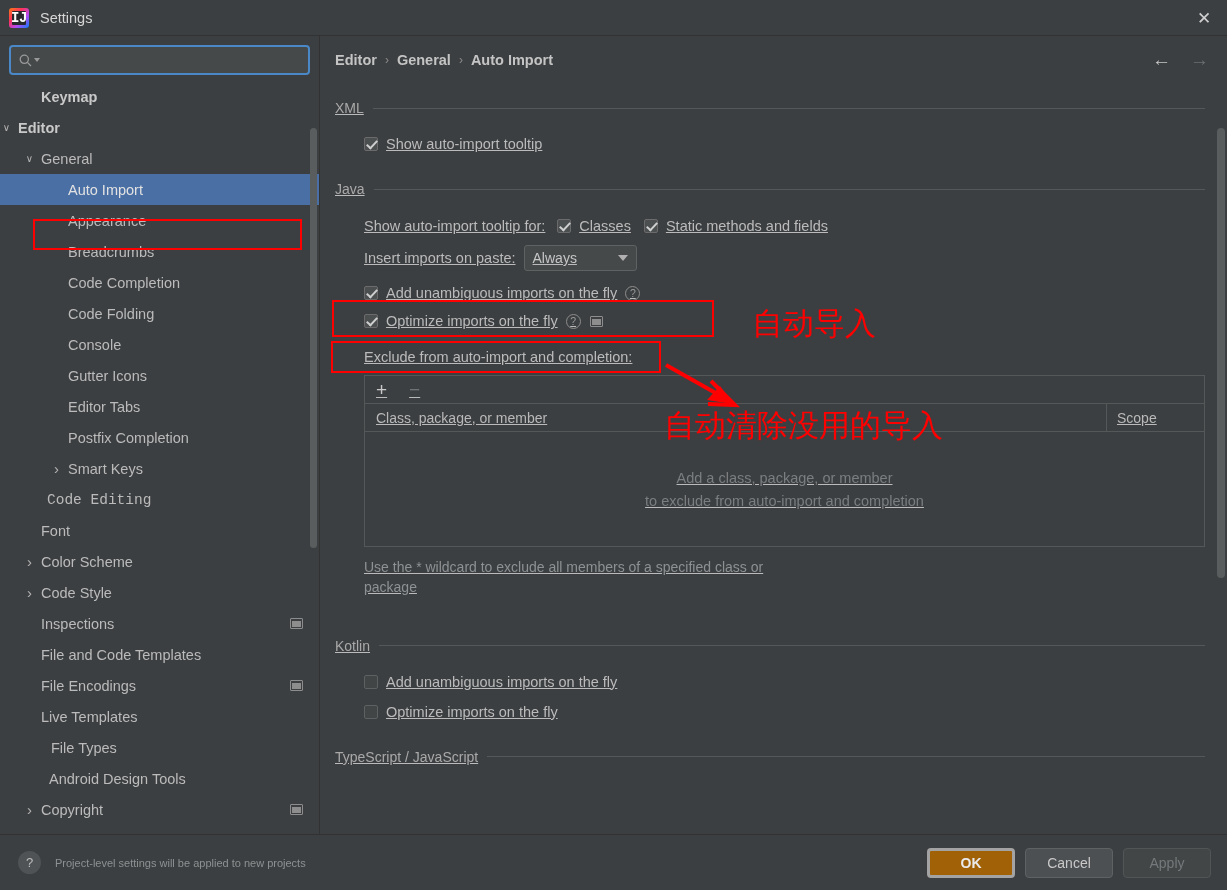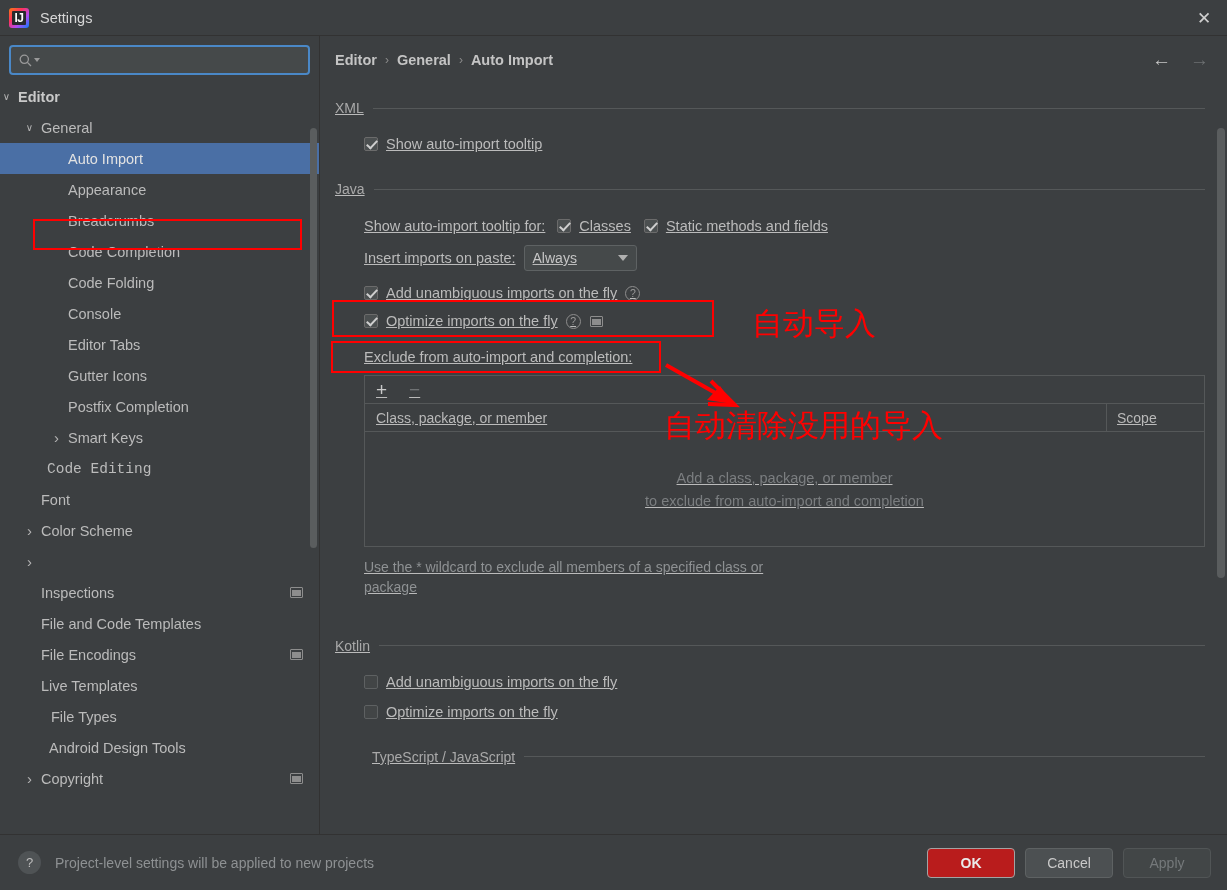--- a/index.html
+++ b/index.html
@@ -31,27 +31,27 @@
     overflow: hidden;
     flex: 0 0 auto;
     background: linear-gradient(135deg,#f97a12 0%,#fe315d 35%,#b24bf3 65%,#087cfa 100%);
   }
   #app-logo .inner {
     position: absolute;
     left: 3px; top: 3px; right: 3px; bottom: 3px;
     background: #27282c;
     border-radius: 1px;
     color: #ffffff;
-    font-size: 12px;
+    font-size: 14px;
     font-weight: bold;
     display: flex;
     align-items: center;
     justify-content: center;
     letter-spacing: -0.5px;
-    font-family: Liberation Sans, sans-serif;
+    font-family: Liberation Mono, monospace;
   }
   #title-text {
     margin-left: 11px;
     font-size: 14.5px;
     color: #d6d6d6;
   }
   #close-btn {
     position: absolute;
     right: 0; top: 0;
     width: 46px; height: 36px;
@@ -333,40 +333,40 @@
     border-radius: 50%;
     background: #4f5355;
     color: #bdbdbd;
     font-size: 13px;
     display: flex; align-items: center; justify-content: center;
     flex: 0 0 23px;
     cursor: pointer;
   }
   #footer-note {
     margin-left: 14px;
-    font-size: 14px;
+    font-size: 11px;
     color: #8e9193;
     flex: 1 1 auto;
   }
   .dlg-btn {
     height: 30px;
     min-width: 88px;
     border-radius: 4px;
     font-size: 14px;
     display: flex; align-items: center; justify-content: center;
     margin-left: 10px;
     cursor: pointer;
     border: 1px solid #5e6263;
     background: #4c5052;
     color: #c9c9c9;
     font-weight: normal;
   }
   .dlg-btn.primary {
-    background: #b91c1c;
-    border: 1px solid #a3a3a3;
+    background: #a16207;
+    border: 3px solid #a3a3a3;
     color: #eaeaea;
     font-weight: bold;
   }
   .dlg-btn.disabled { color: #75797b; background: #424647; border-color: #515556; }
 
   
   #content-scroll {
     position: absolute;
     right: 2px; top: 92px;
     width: 8px; height: 450px;
@@ -406,20 +406,25 @@
             <line x1="8.4" y1="8.4" x2="12" y2="12" stroke="#9a9a9a" stroke-width="1.3"></line>
           </svg>
         </span>
         <span id="search-caret"></span>
         <input id="search-input" type="text" autofocus="" placeholder="" style="">
       </div>
     </div>
 
     <div id="tree">
         <div class="tree-row bold">
+          <span style="flex: 0 0 23px;"></span>
+          <span class="arrow"></span>
+          <span class="label" style="margin-left: 5px;">Keymap</span>
+        </div>
+        <div class="tree-row bold">
           <span style="flex: 0 0 0px;"></span>
           <span class="arrow">∨</span>
           <span class="label" style="margin-left: 5px;">Editor</span>
         </div>
         <div class="tree-row">
           <span style="flex: 0 0 23px;"></span>
           <span class="arrow">∨</span>
           <span class="label" style="margin-left: 5px;">General</span>
         </div>
         <div class="tree-row selected">
@@ -448,26 +453,26 @@
           <span class="label" style="margin-left: 5px;">Code Folding</span>
         </div>
         <div class="tree-row">
           <span style="flex: 0 0 50px;"></span>
           <span class="arrow"></span>
           <span class="label" style="margin-left: 5px;">Console</span>
         </div>
         <div class="tree-row">
           <span style="flex: 0 0 50px;"></span>
           <span class="arrow"></span>
+          <span class="label" style="margin-left: 5px;">Gutter Icons</span>
+        </div>
+        <div class="tree-row">
+          <span style="flex: 0 0 50px;"></span>
+          <span class="arrow"></span>
           <span class="label" style="margin-left: 5px;">Editor Tabs</span>
-        </div>
-        <div class="tree-row">
-          <span style="flex: 0 0 50px;"></span>
-          <span class="arrow"></span>
-          <span class="label" style="margin-left: 5px;">Gutter Icons</span>
         </div>
         <div class="tree-row">
           <span style="flex: 0 0 50px;"></span>
           <span class="arrow"></span>
           <span class="label" style="margin-left: 5px;">Postfix Completion</span>
         </div>
         <div class="tree-row">
           <span style="flex: 0 0 50px;"></span>
           <span class="arrow" style="font-size: 15px;">›</span>
           <span class="label" style="margin-left: 5px;">Smart Keys</span>
@@ -483,20 +488,21 @@
           <span class="label" style="margin-left: 5px;">Font</span>
         </div>
         <div class="tree-row">
           <span style="flex: 0 0 23px;"></span>
           <span class="arrow" style="font-size: 15px;">›</span>
           <span class="label" style="margin-left: 5px;">Color Scheme</span>
         </div>
         <div class="tree-row">
           <span style="flex: 0 0 23px;"></span>
           <span class="arrow" style="font-size: 15px;">›</span>
+          <span class="label" style="margin-left: 5px;">Code Style</span>
         </div>
         <div class="tree-row">
           <span style="flex: 0 0 23px;"></span>
           <span class="arrow"></span>
           <span class="label" style="margin-left: 5px;">Inspections</span>
           <span class="proj-icon"></span>
         </div>
         <div class="tree-row">
           <span style="flex: 0 0 23px;"></span>
           <span class="arrow"></span>
@@ -623,21 +629,21 @@
       </div>
       <div class="row" style="margin:20px 0 0 29px;">
         <span class="cb empty"></span>
         <span>Add unambiguous imports on the fly</span>
       </div>
       <div class="row" style="margin:14px 0 0 29px;">
         <span class="cb empty"></span>
         <span>Optimize imports on the fly</span>
       </div>
 
-      <div class="section-header" style="margin-top:29px;margin-left:37px;">
+      <div class="section-header" style="margin-top:29px;">
         <span class="stitle">TypeScript / JavaScript</span>
         <span class="sline"></span>
       </div>
     </div>
 
     <div id="content-scroll"></div>
   </div>
 </div>
 
 <div id="footer">

